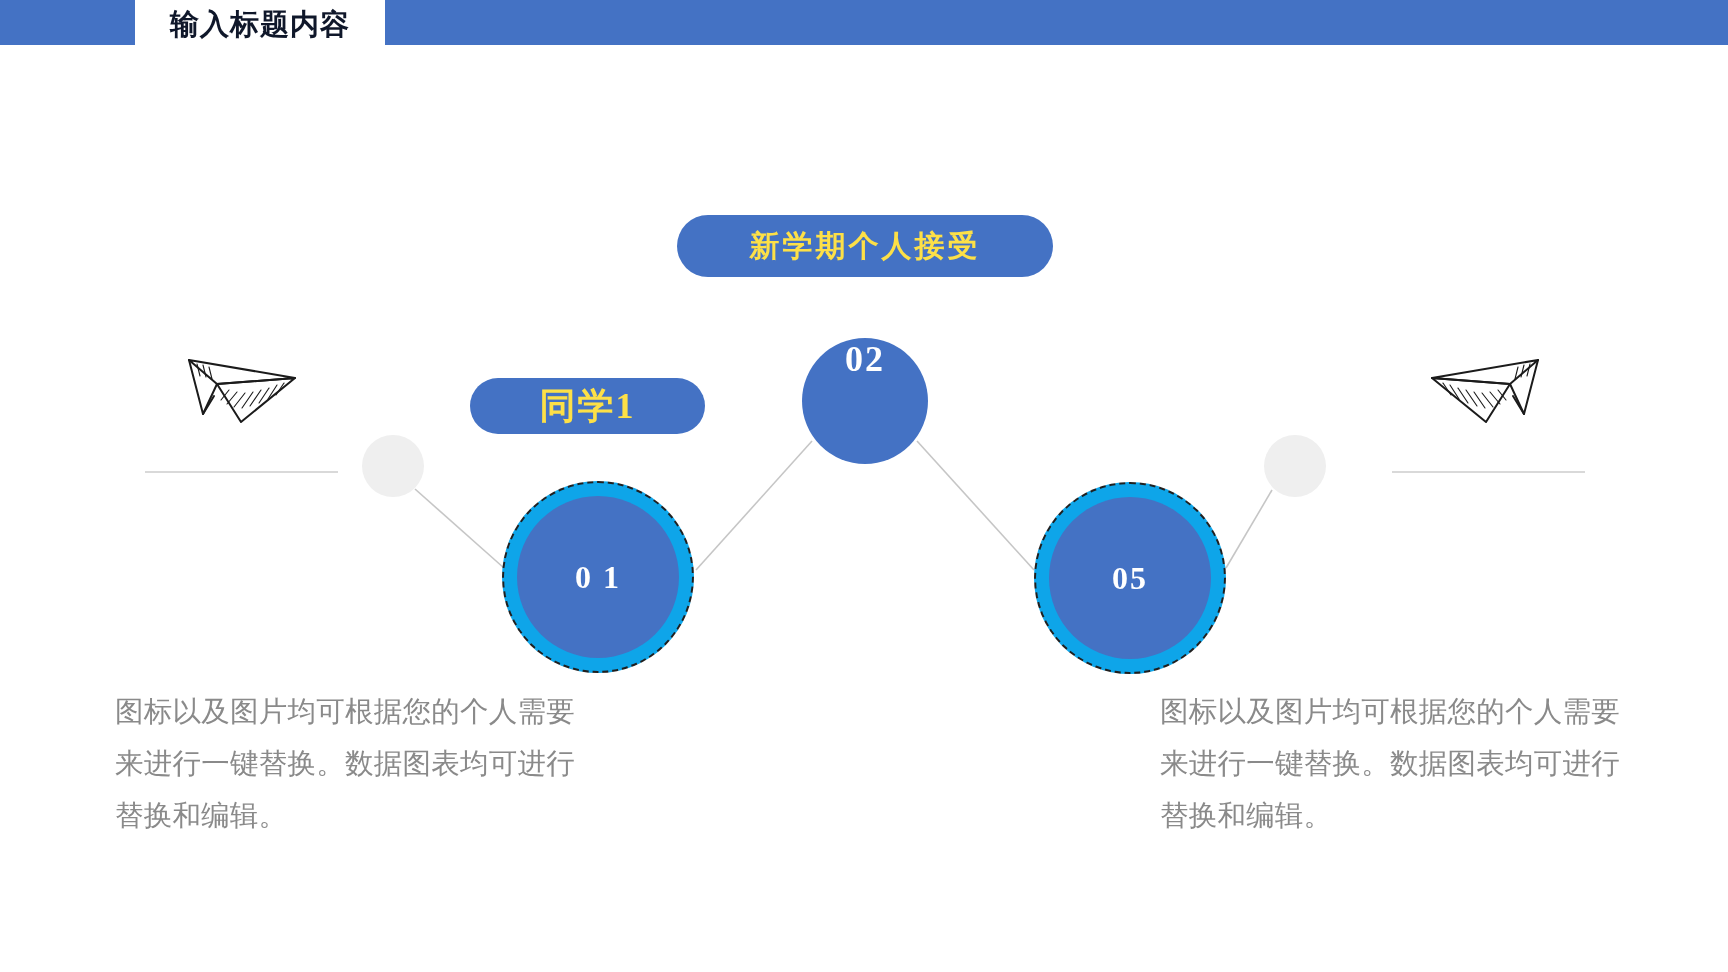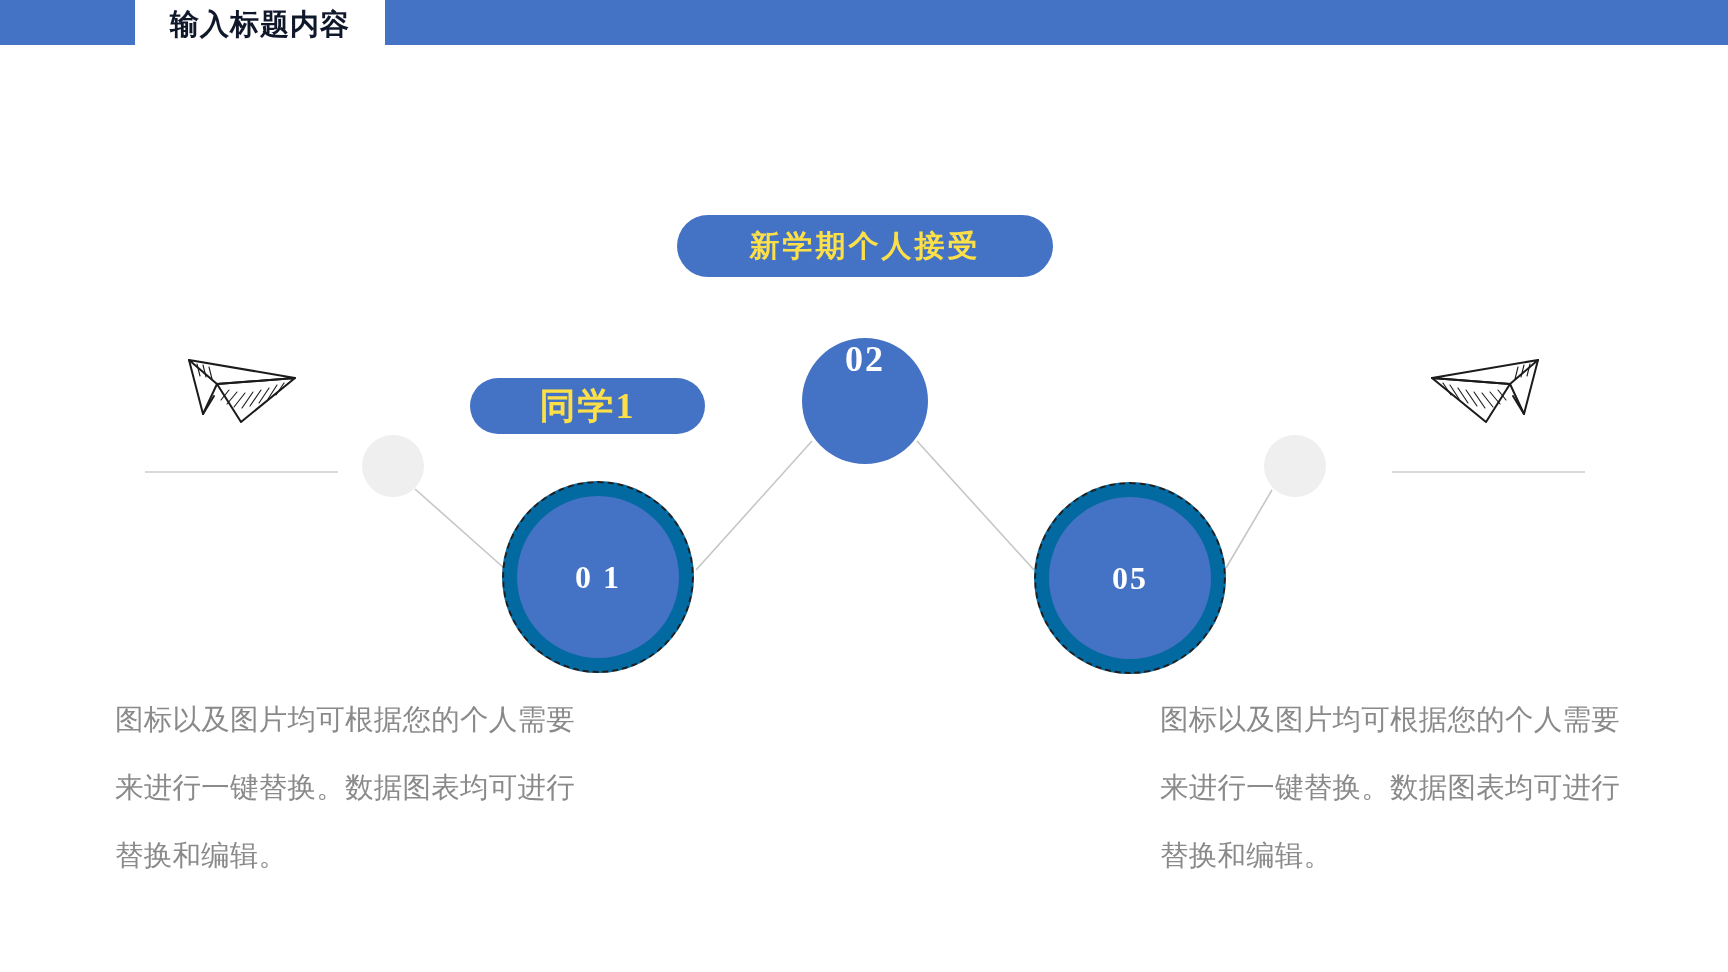--- a/index.html
+++ b/index.html
@@ -26,21 +26,21 @@
   .pill-s2 { left:1027px; top:380px; width:231px; height:54px; border-radius:27px; font-size:28px; }
   .pill-s3 { left:767px;  top:587px; width:198px; height:46px; border-radius:23px; font-size:26px; }
 
   
   .circle-solid {
     position:absolute; border-radius:50%; background:#4472c4; color:#ffffff;
     display:flex; justify-content:center; font-weight:bold; letter-spacing:2px;
   }
   .circle-02 { left:802px; top:338px; width:126px; height:126px; font-size:36px; }
   .ring {
-    position:absolute; border:2px dashed #1f1f1f; border-radius:50%; background:#0369a1;
+    position:absolute; border:2px dashed #1f1f1f; border-radius:50%; background:#0ea5e9;
     display:flex; align-items:center; justify-content:center;
   }
   .ring-01 { left:502px;  top:481px; width:188px; height:188px; }
   .ring-03 { left:1034px; top:482px; width:188px; height:188px; }
   .ring .inner {
     width:162px; height:162px; border-radius:50%; background:#4472c4; color:#ffffff;
     display:flex; align-items:center; justify-content:center; font-weight:bold;
     font-size:32px; letter-spacing:2px;
   }
 
@@ -53,21 +53,21 @@
   .rule-right { left:1392px; }
   .connectors { position:absolute; left:0; top:0; width:1728px; height:972px; pointer-events:none; }
 
   
   .plane { position:absolute; width:120px; height:78px; }
   .plane-left  { left:183px;  top:348px; }
   .plane-right { left:1424px; top:348px; transform:scaleX(-1); }
 
   
   .para {
-    position:absolute; top:686px; color:#8a8a8a; font-size:28.5px; line-height:68px;
+    position:absolute; top:686px; color:#8a8a8a; font-size:28.5px; line-height:52px;
     letter-spacing:0.2px; text-align:justify;
   }
   .para-1 { left:115px;  width:460px; }
   .para-2 { left:700px;  width:330px; }
   .para-3 { left:1160px; width:460px; }
 </style>
 </head>
 <body>
 
 <div class="slide">

